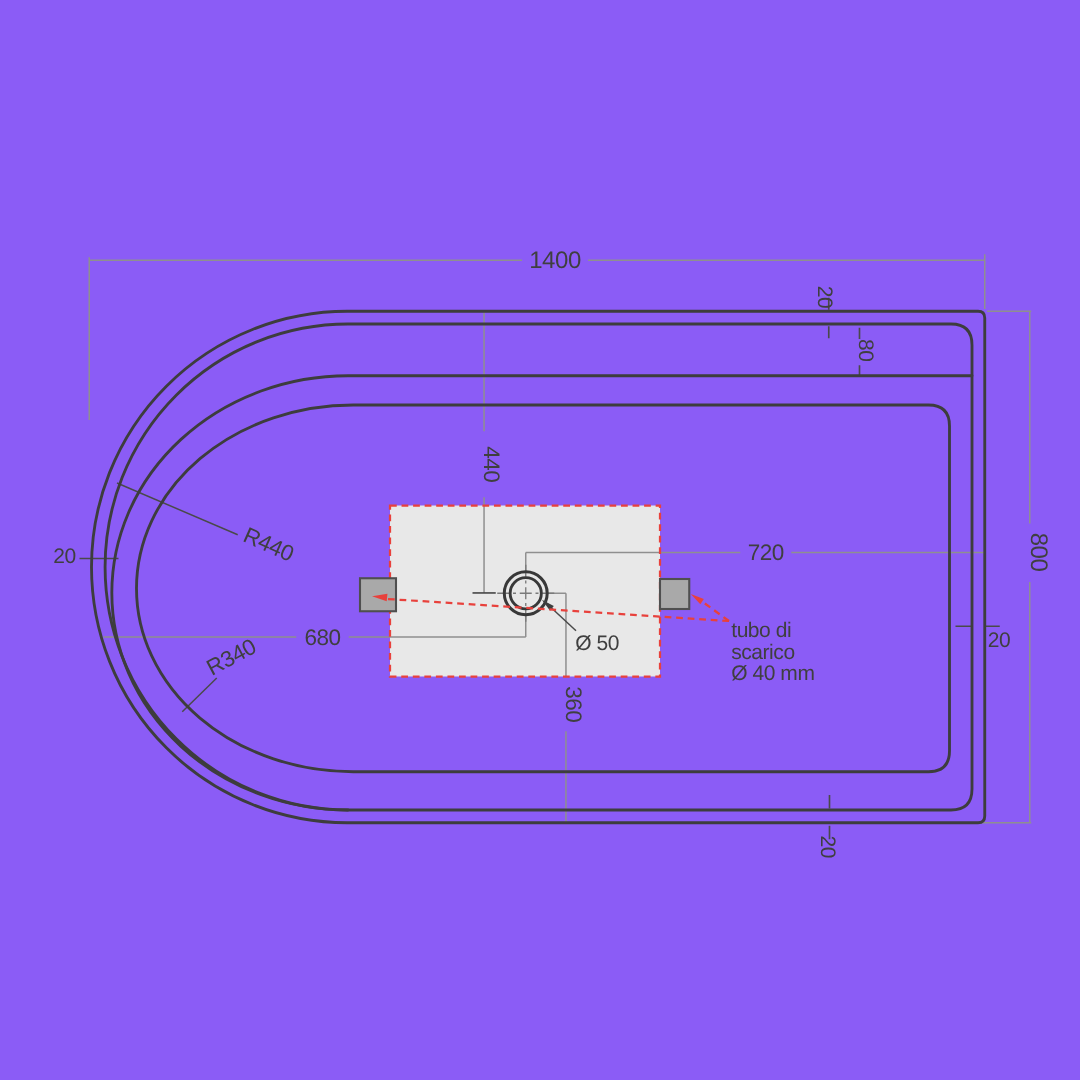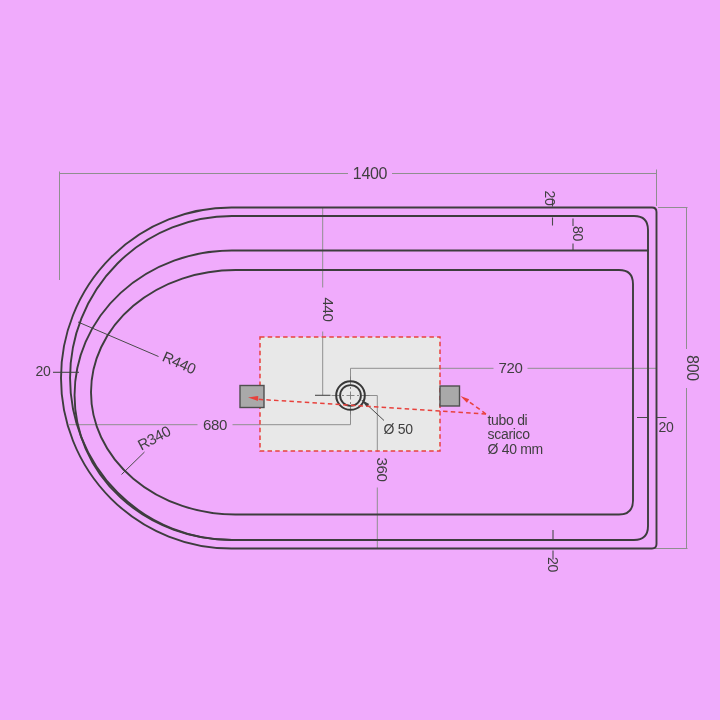--- a/index.html
+++ b/index.html
@@ -1,16 +1,16 @@
 <!DOCTYPE html>
 <html style="--outline: #3d3d3d; --dimension_line: #8f8f8f; --dimension_text: #3f3f3f; --accent_red: #e8413c; --zone_fill: #e8e8e8; --marker_fill: #a9a9a9;"><head>
 <meta charset="utf-8">
 <style>
   html,body{margin:0;padding:0;background:#ffffff;}
-  #canvas{position:relative;width:720px;height:720px;background:#f0abfc;overflow:hidden;}
+  #canvas{position:relative;width:720px;height:720px;background:#8b5cf6;overflow:hidden;}
   svg text{
     font-family:"Liberation Sans", sans-serif;
     fill:var(--dimension_text,#3f3f3f);
     letter-spacing:-0.3px;
   }
   .outline{stroke:var(--outline,#3d3d3d);stroke-width:1.9;fill:none;stroke-linejoin:round;stroke-linecap:round;}
   .dim{stroke:var(--dimension_line,#8f8f8f);stroke-width:1;fill:none;}
   .tick{stroke:#4a4a4a;stroke-width:1.1;fill:none;}
   .leader{stroke:#4a4a4a;stroke-width:1;fill:none;}
   .red-line{stroke:var(--accent_red,#e8413c);stroke-width:1.5;fill:none;}

